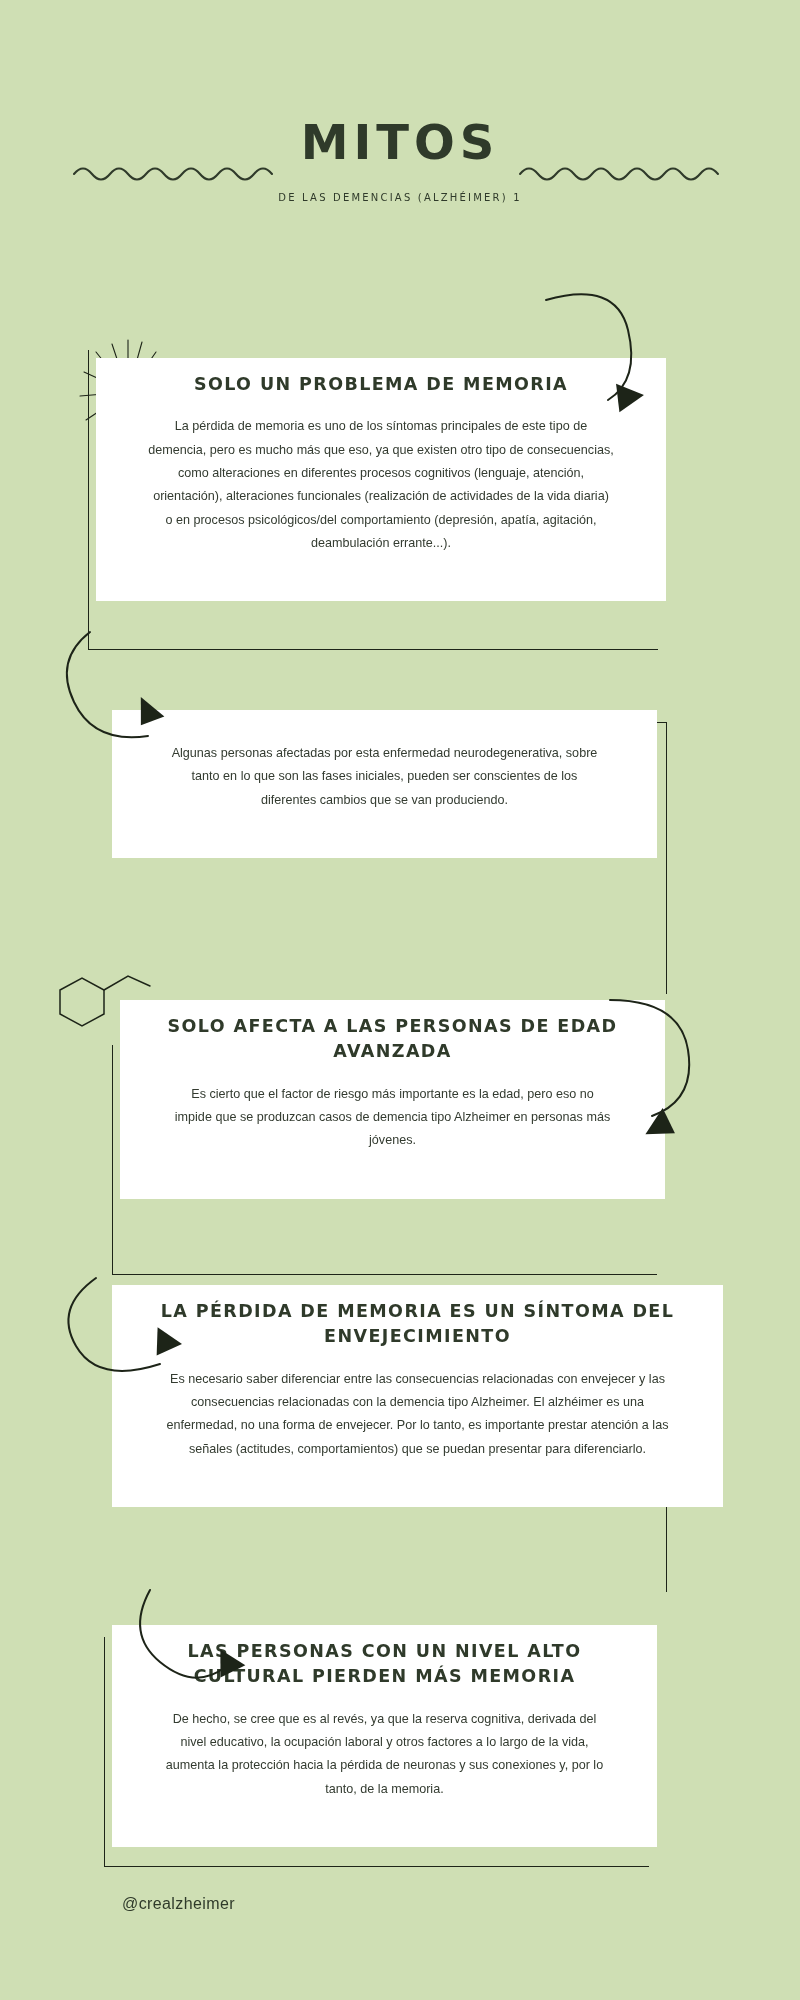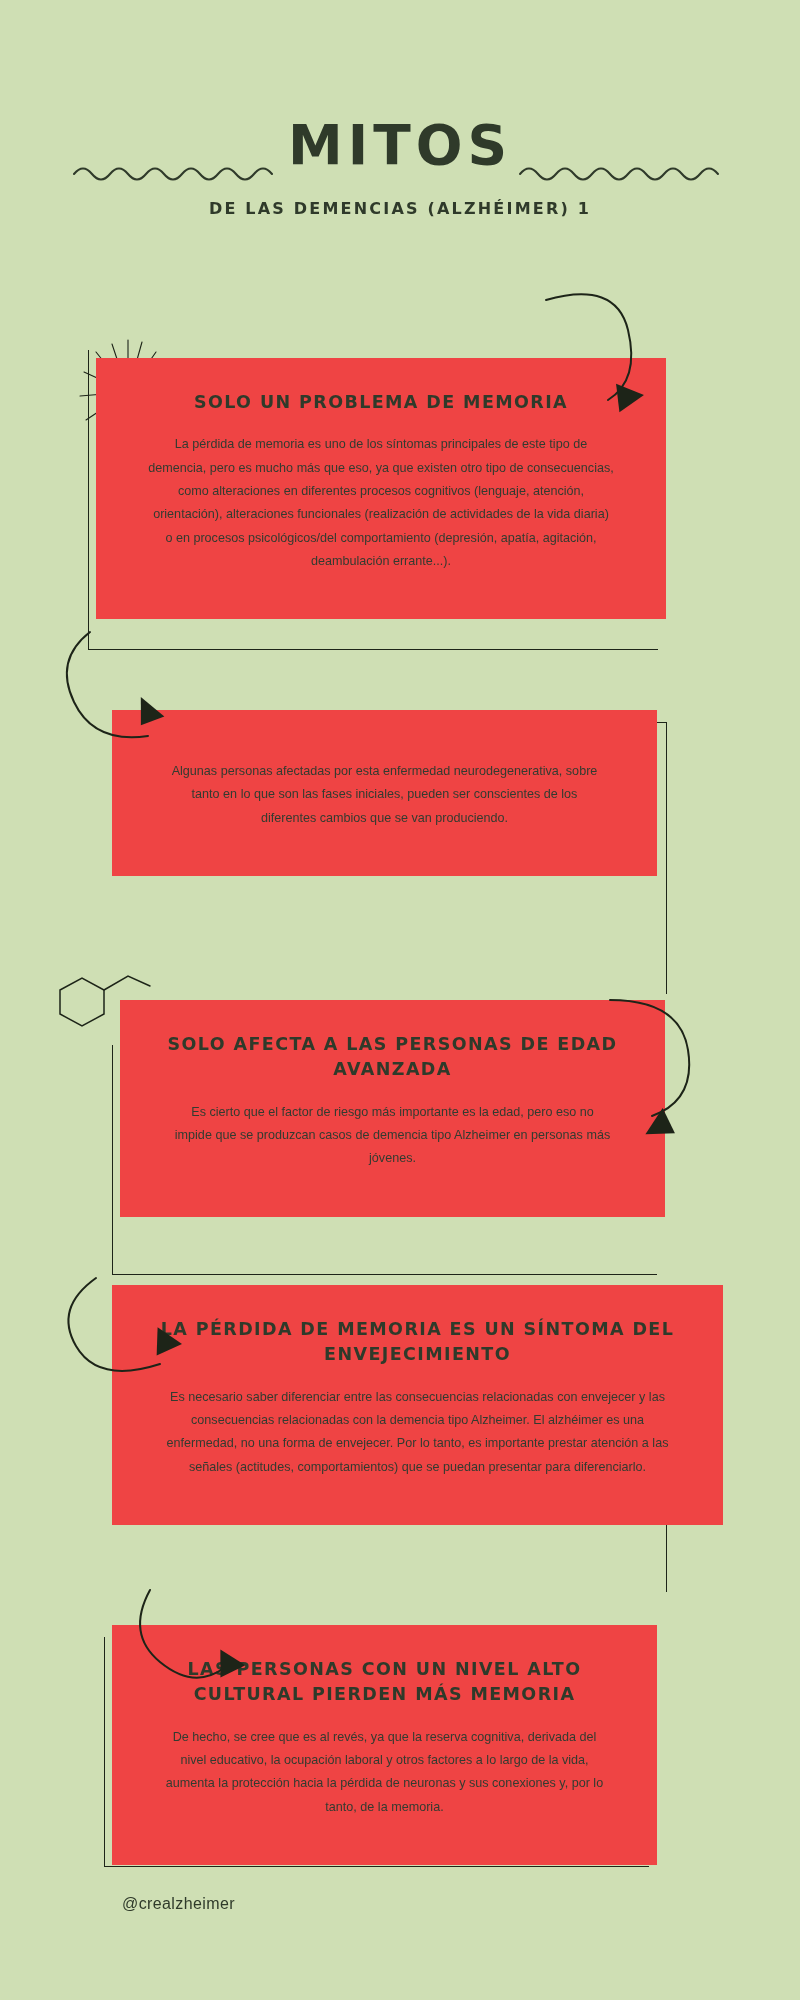--- a/index.html
+++ b/index.html
@@ -24,50 +24,50 @@
   .header {
     position: absolute;
     top: 118px;
     left: 0;
     width: 800px;
     text-align: center;
   }
   .title {
     font-family: "DejaVu Sans", sans-serif;
     font-weight: bold;
-    font-size: 55px;
+    font-size: 48px;
     letter-spacing: 5px;
     color: #2f3a2a;
     line-height: 1;
     display: inline-block;
     position: relative;
     z-index: 3;
   }
   .squiggle-left, .squiggle-right {
     position: absolute;
     top: 42px;
     z-index: 1;
   }
   .squiggle-left { left: 72px; }
   .squiggle-right { right: 72px; }
   .subtitle {
     margin-top: 26px;
     font-family: "DejaVu Sans", sans-serif;
-    font-weight: bold;
-    font-size: 16px;
+    font-weight: normal;
+    font-size: 10px;
     letter-spacing: 2.2px;
     color: #2f3a2a;
   }
 
   
   .card {
     position: absolute;
-    background: #ef4444;
+    background: #ffffff;
     box-sizing: border-box;
-    padding: 32px 34px 28px 34px;
+    padding: 14px 34px 28px 34px;
     z-index: 2;
   }
   .card-title {
     font-family: "DejaVu Sans", sans-serif;
     font-weight: bold;
     font-size: 17.5px;
     letter-spacing: 1.4px;
     color: #2f3a2a;
     text-align: center;
     line-height: 1.45;

